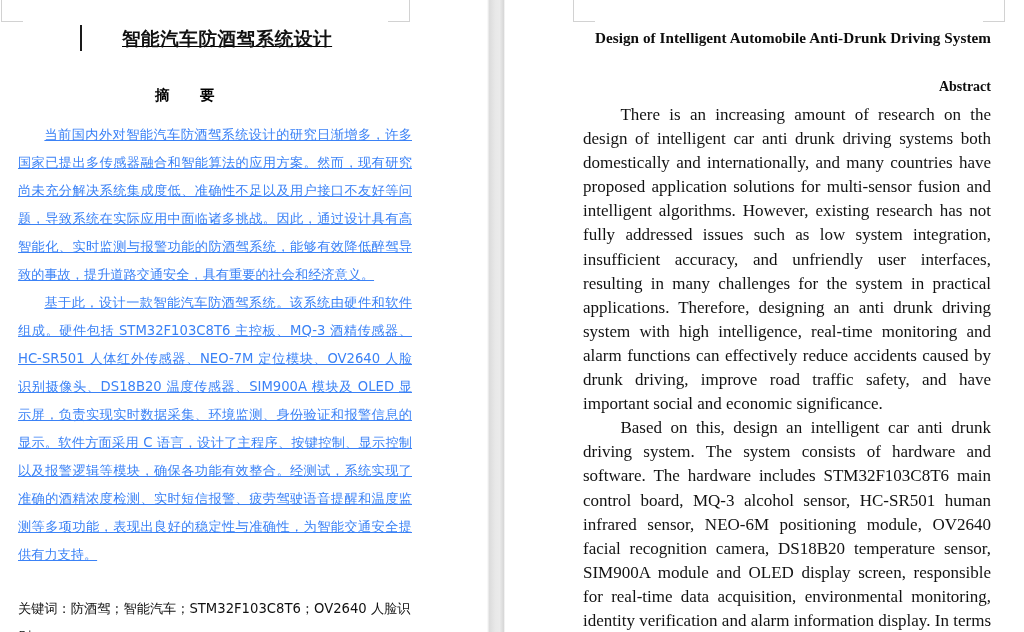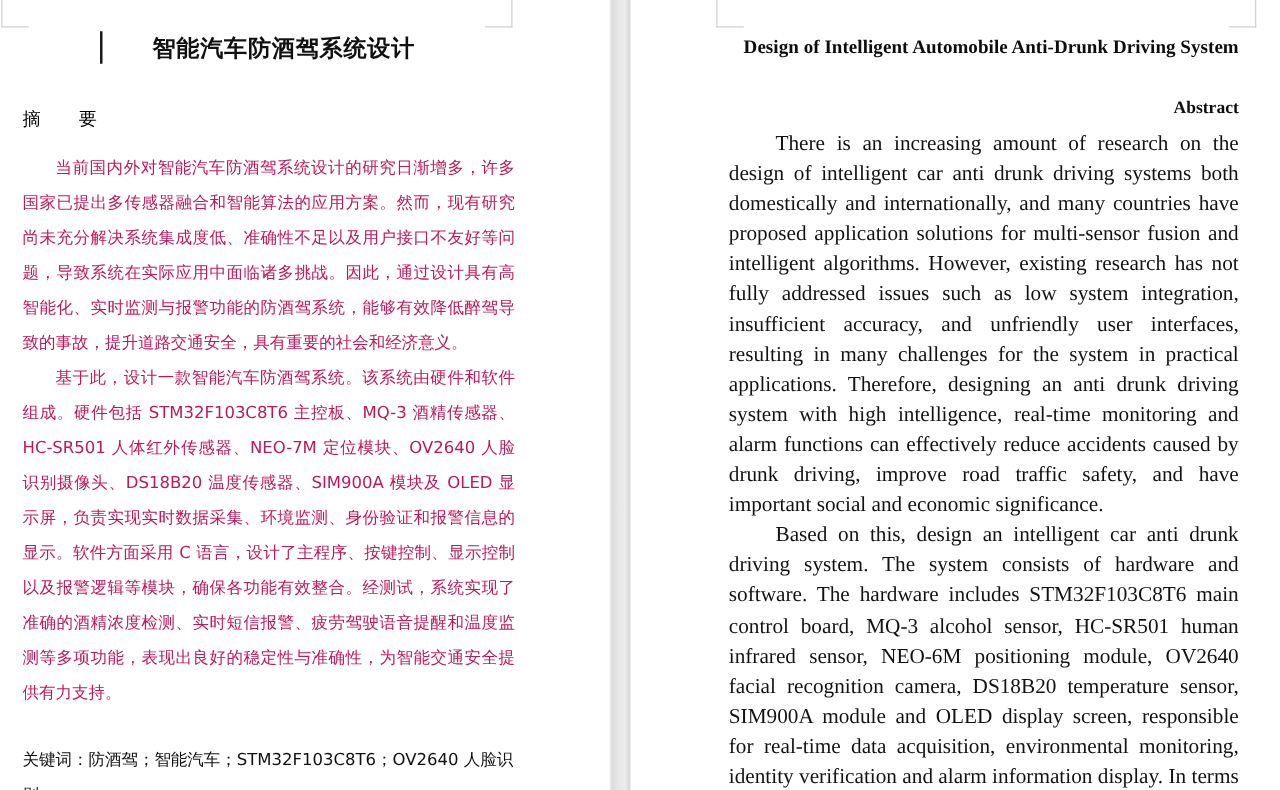--- a/index.html
+++ b/index.html
@@ -84,55 +84,57 @@
     top: 16px;
     width: 394px;
     font-family: "DejaVu Sans", "Liberation Sans", sans-serif;
   }
 
   .cn-title-row {
     display: flex;
     align-items: center;
     height: 44px;
     margin-left: 62px;
+    text-decoration: underline;
   }
   .text-caret {
     display: inline-block;
     width: 2px;
     height: 26px;
     background: #1a1a1a;
     margin-right: 40px;
     flex: 0 0 auto;
   }
   .cn-title {
     font-size: 18.5px;
     font-weight: bold;
     letter-spacing: 0.6px;
     white-space: nowrap;
     color: #111111;
   }
 
   .cn-section-head {
-    text-align: left;
+    text-align: center;
     font-size: 14.5px;
-    font-weight: normal;
+    font-weight: bold;
     margin-top: 26px;
     margin-bottom: 16px;
     letter-spacing: 0.5px;
     padding-right: 60px;
   }
 
   .cn-para {
     font-size: 13.2px;
     line-height: 28px;
     text-align: justify;
     text-align-last: left;
     text-indent: 2em;
     margin: 0 0 0 0;
-    color: #be185d;
+    color: #3b82f6;
+    text-decoration: underline;
   }
   .cn-para + .cn-para { margin-top: 0px; }
 
   .cn-keywords {
     font-size: 13.2px;
     line-height: 28px;
     margin-top: 26px;
     color: #101010;
   }
   .cn-keywords .kw-label { font-weight: normal; }

